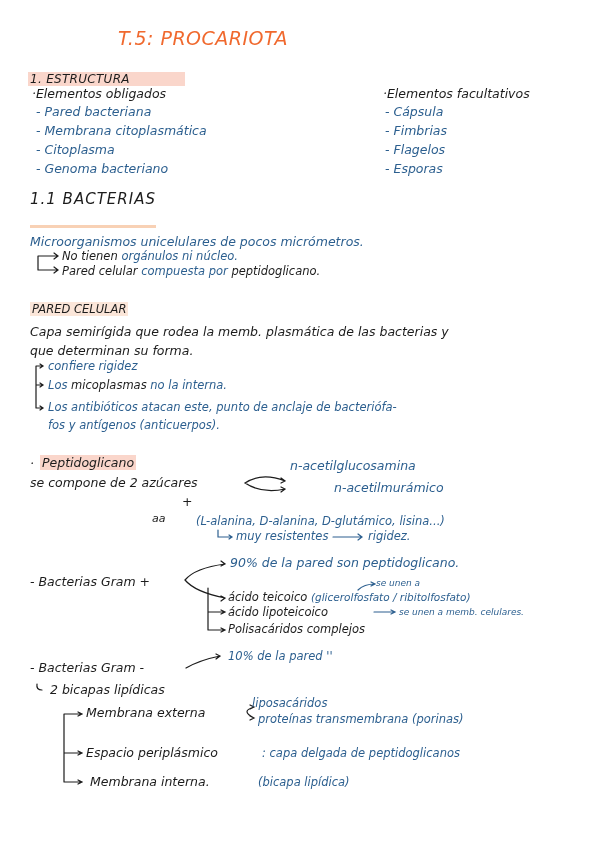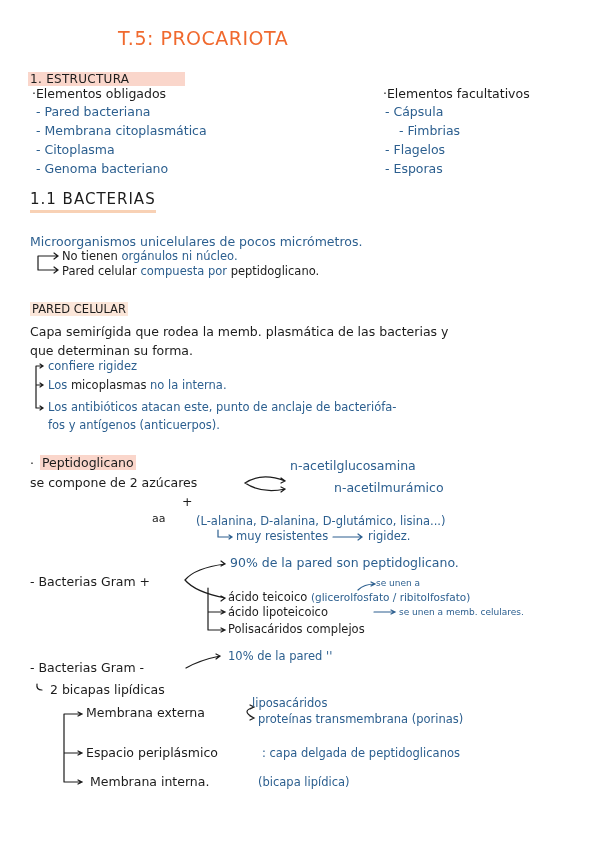--- a/index.html
+++ b/index.html
@@ -1,29 +1,29 @@
 <!DOCTYPE html>
 <html><head>
 <meta charset="utf-8">
 <style>
   html, body { margin: 0; padding: 0; background: #ffffff; }
   body { width: 600px; height: 848px; position: relative; overflow: hidden;
          font-family: "DejaVu Sans", sans-serif; color: #1a1a1a; }
-  .abs { position: absolute; white-space: nowrap; }
+  .abs { position: absolute; white-space: nowrap; font-style: italic; }
   .blk { color: #1c1c1c; }
   .blu { color: #2c5f8f; }
   .org { color: #f0692e; }
   .title { font-size: 19px; letter-spacing: 0.5px; }
   .h1 { font-size: 12px; letter-spacing: 0.3px; margin-top: 10px; }
   .h2 { font-size: 15px; letter-spacing: 1px; }
   .t { font-size: 12.5px; }
   .s { font-size: 11.5px; }
   .xs { font-size: 9px; }
   .hl { background: rgba(246, 180, 160, 0.55); }
-  .ul { border-bottom: 3px solid rgba(245, 190, 150, 0.7); padding-bottom: 2px; }
+  .ul { border-bottom: 3px solid rgba(245, 190, 150, 0.7); padding-bottom: 17px; }
   svg.arrows { position: absolute; left: 0; top: 0; }
 </style>
 </head>
 <body>
 
 <svg class="arrows" width="600" height="848" fill="none" stroke="#1c1c1c" stroke-width="1.2" stroke-linecap="round">
 
   <path d="M38 256 L38 270 M38 256 L58 256 M38 270 L58 270 M54 253 L58 256 L54 259 M54 267 L58 270 L54 273"></path>
 
   <path d="M36 366 L36 408 M36 366 L42 366 M36 385 L42 385 M36 408 L42 408 M40 364 L43 366 L40 368 M40 383 L43 385 L40 387 M40 406 L43 408 L40 410"></path>
@@ -50,21 +50,21 @@
 <div class="abs h1 blk hl" style="left:28px; top:62px; width:155px; padding-left:2px;">1. ESTRUCTURA</div>
 
 <div class="abs t blk" style="left:32px; top:86px;">·Elementos obligados</div>
 <div class="abs t blu" style="left:36px; top:104px;">- Pared bacteriana</div>
 <div class="abs t blu" style="left:36px; top:123px;">- Membrana citoplasmática</div>
 <div class="abs t blu" style="left:36px; top:142px;">- Citoplasma</div>
 <div class="abs t blu" style="left:36px; top:161px;">- Genoma bacteriano</div>
 
 <div class="abs t blk" style="left:383px; top:86px;">·Elementos facultativos</div>
 <div class="abs t blu" style="left:385px; top:104px;">- Cápsula</div>
-<div class="abs t blu" style="left:399px; top:123px;text-align:right;">- Fimbrias</div>
+<div class="abs t blu" style="left:385px; top:123px;text-align:right;">- Fimbrias</div>
 <div class="abs t blu" style="left:385px; top:142px;">- Flagelos</div>
 <div class="abs t blu" style="left:385px; top:161px;">- Esporas</div>
 
 <div class="abs h2 blk ul" style="left:30px; top:190px;">1.1 BACTERIAS</div>
 <div class="abs t blu" style="left:30px; top:234px;">Microorganismos unicelulares de pocos micrómetros.</div>
 <div class="abs s" style="left:62px; top:249px;">
   <span class="blk">No tienen</span>
   <span class="blu">orgánulos ni núcleo.</span>
 </div>
 <div class="abs s" style="left:62px; top:264px;">

